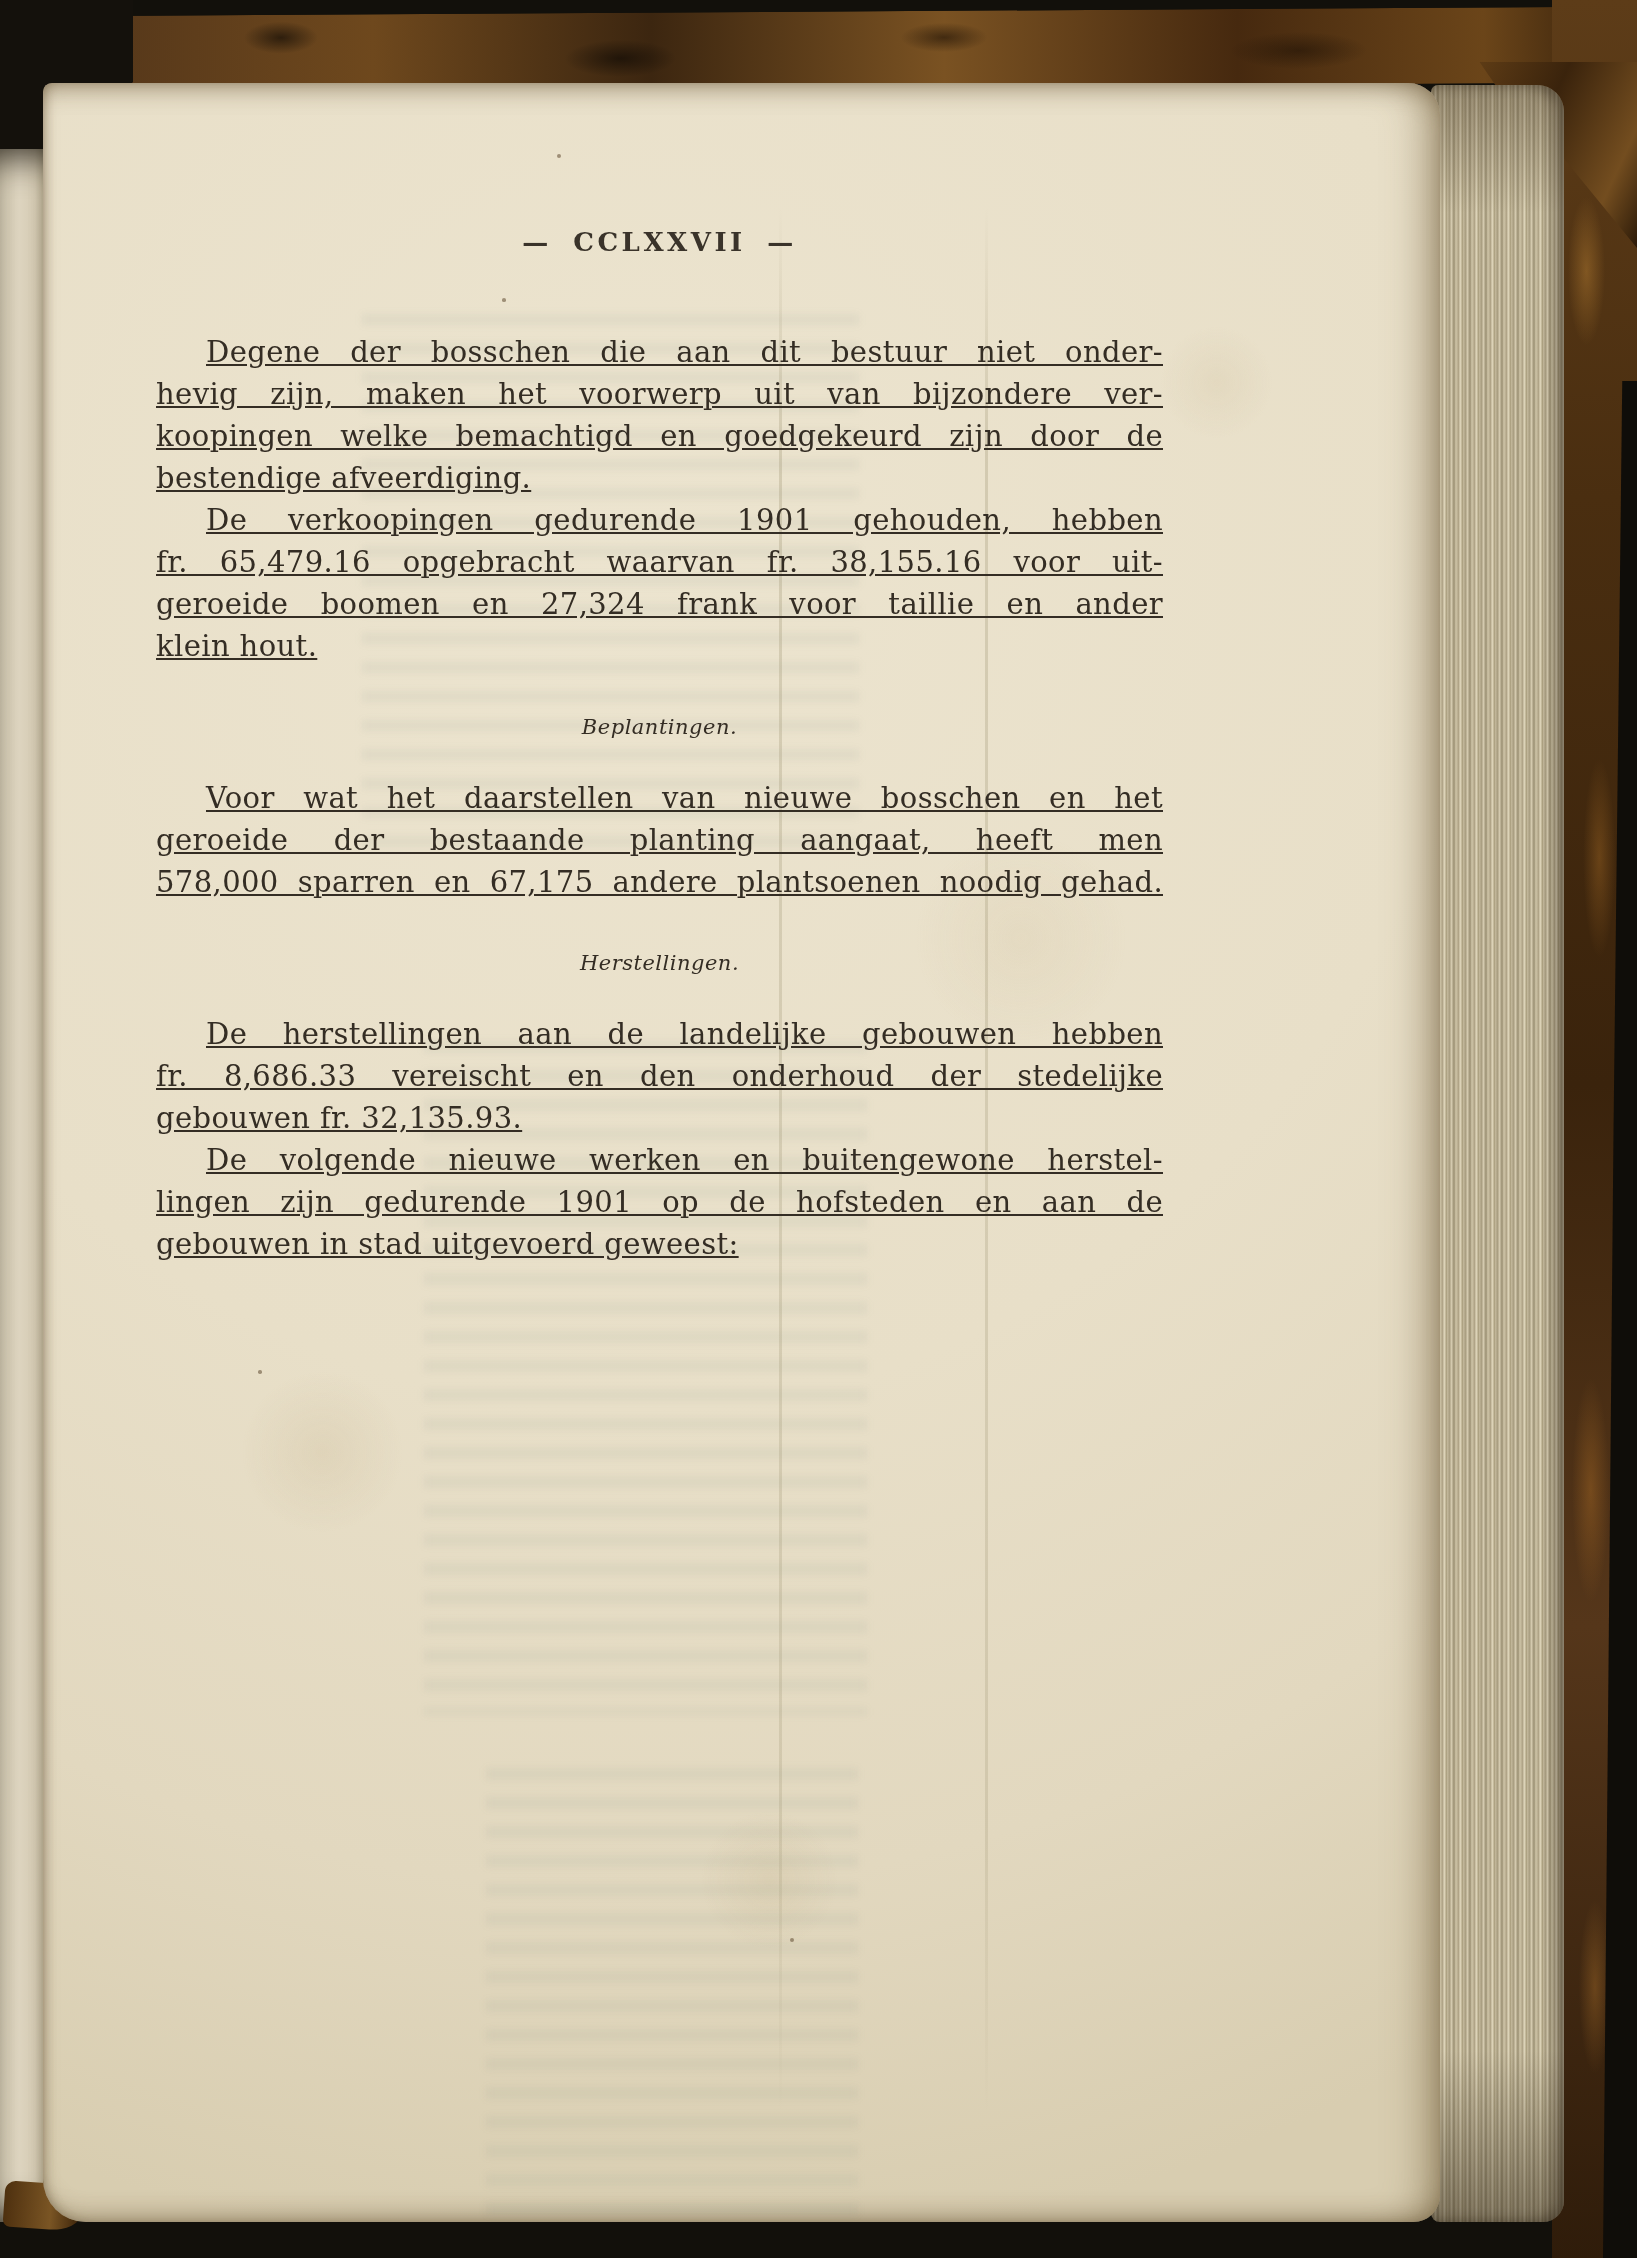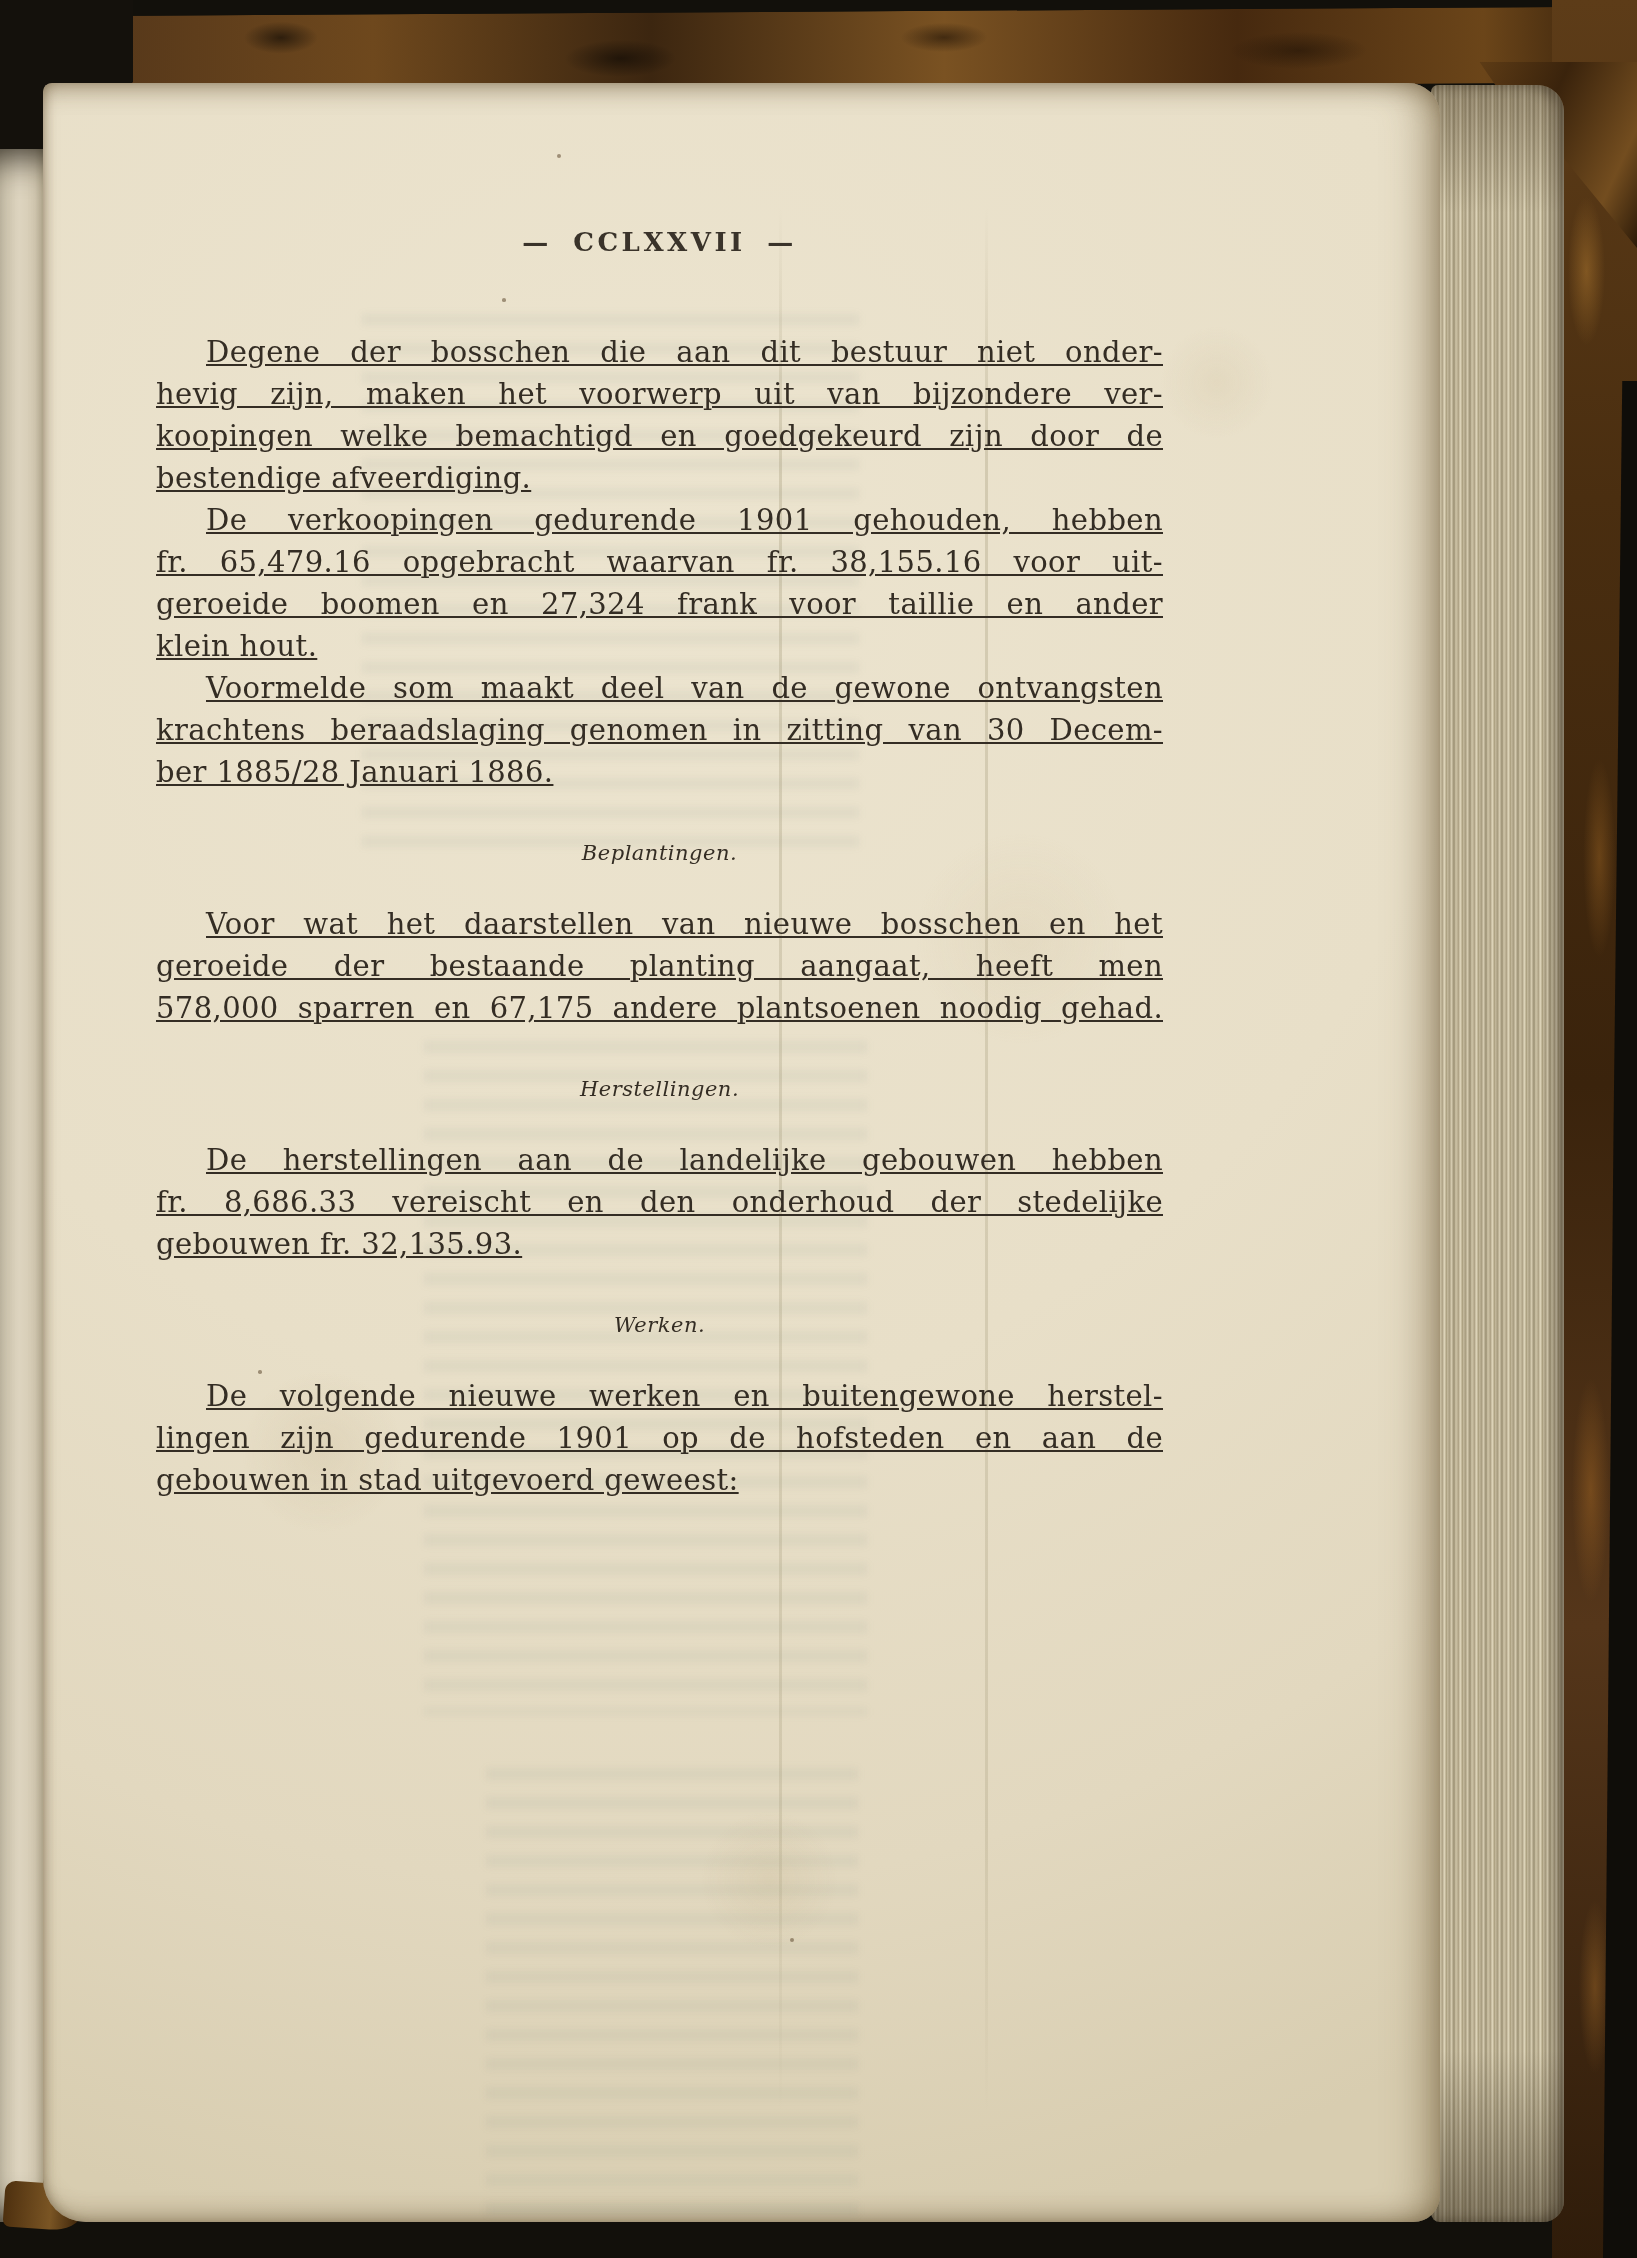--- a/index.html
+++ b/index.html
@@ -192,38 +192,32 @@
           <div class="line just">hevig zijn, maken het voorwerp uit van bijzondere ver-</div>
           <div class="line just">koopingen welke bemachtigd en goedgekeurd zijn door de</div>
           <div class="line">bestendige afveerdiging.</div>
         </div>
         <div class="para">
           <div class="line just first">De verkoopingen gedurende 1901 gehouden, hebben</div>
           <div class="line just">fr. 65,479.16 opgebracht waarvan fr. 38,155.16 voor uit-</div>
           <div class="line just">geroeide boomen en 27,324 frank voor taillie en ander</div>
           <div class="line">klein hout.</div>
         </div>
-        <div class="para">
-          <div class="line just first">Voormelde som maakt deel van de gewone ontvangsten</div>
-          <div class="line just">krachtens beraadslaging genomen in zitting van 30 Decem-</div>
-          <div class="line">ber 1885/28 Januari 1886.</div>
-        </div>
         <div class="heading">Beplantingen.</div>
         <div class="para">
           <div class="line just first">Voor wat het daarstellen van nieuwe bosschen en het</div>
           <div class="line just">geroeide der bestaande planting aangaat, heeft men</div>
           <div class="line just">578,000 sparren en 67,175 andere plantsoenen noodig gehad.</div>
         </div>
         <div class="heading">Herstellingen.</div>
         <div class="para">
           <div class="line just first">De herstellingen aan de landelijke gebouwen hebben</div>
           <div class="line just">fr. 8,686.33 vereischt en den onderhoud der stedelijke</div>
           <div class="line">gebouwen fr. 32,135.93.</div>
         </div>
-        <div class="heading">Werken.</div>
         <div class="para">
           <div class="line just first">De volgende nieuwe werken en buitengewone herstel-</div>
           <div class="line just">lingen zijn gedurende 1901 op de hofsteden en aan de</div>
           <div class="line">gebouwen in stad uitgevoerd geweest:</div>
         </div>
       </div>
   </div>
 </div>
 
 

